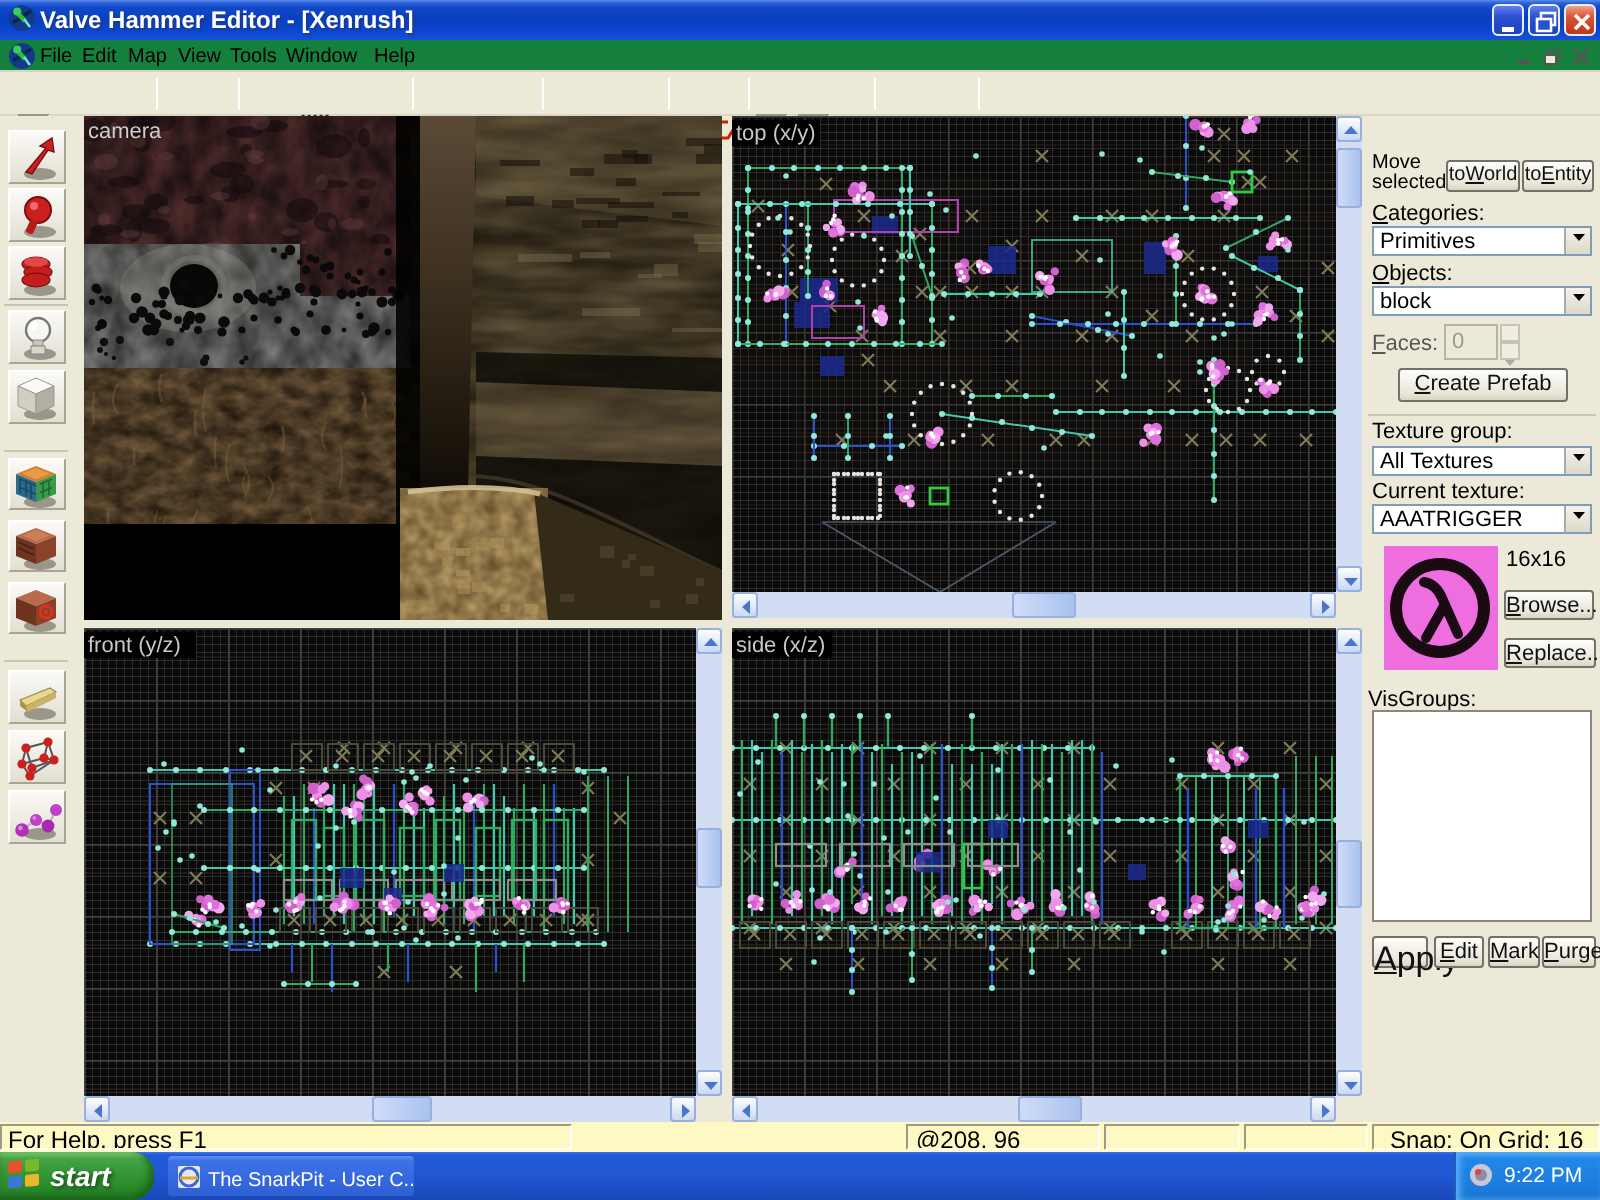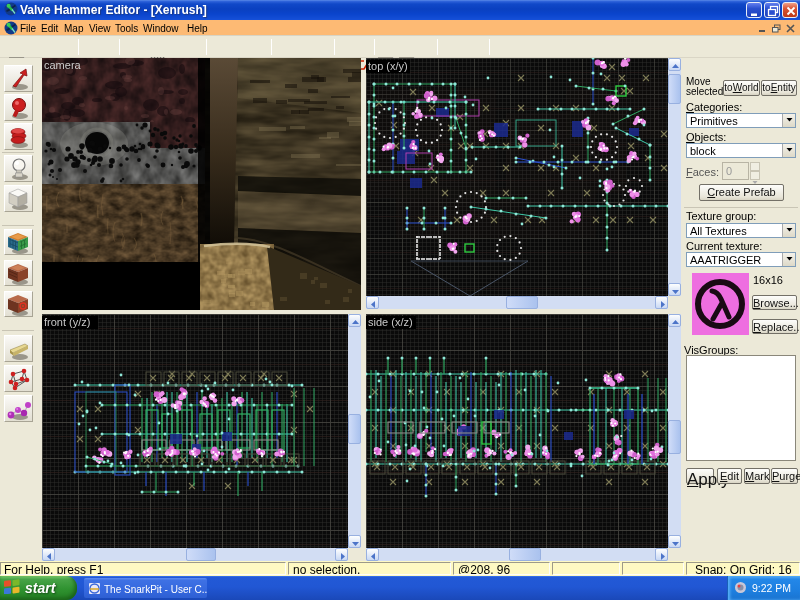--- a/index.html
+++ b/index.html
@@ -1,19 +1,19 @@
 <!DOCTYPE html>
 <html><head><meta charset="utf-8"><style>
 * {margin:0;padding:0;box-sizing:border-box}
 html,body {width:800px;height:600px;overflow:hidden;font-family:"Liberation Sans",sans-serif}
 #root {position:relative;width:800px;height:600px;background:#ece9d8}
 #titlebar {position:absolute;left:0;top:0;width:800px;height:20px;background:linear-gradient(#5a8ae8 0%,#2a5fd8 8%,#1048c8 20%,#0a40c0 45%,#0a44cc 70%,#1650d8 100%);}
 #titletext {position:absolute;left:20px;top:3px;color:#fff;font-weight:bold;font-size:12px;text-shadow:1px 1px 1px #1a3a8a}
 .wbtn {position:absolute;top:2px;width:16px;height:16px;border-radius:3px;border:1px solid #e8eef8}
-#menubar {position:absolute;left:0;top:20px;width:800px;height:16px;background:#fdba74;font-size:10px;border-bottom:1px solid #d8d4c4}
+#menubar {position:absolute;left:0;top:20px;width:800px;height:16px;background:#15803d;font-size:10px;border-bottom:1px solid #d8d4c4}
 #toolbar {position:absolute;left:0;top:37px;width:800px;height:21px;background:#ece9d8;border-bottom:1px solid #dad6c6}
 .tbtn {position:absolute;top:20px;height:16px}
 .tbtn.pressed {background:#f6f5ee;border:1px solid;border-color:#9a968a #fff #fff #9a968a}
 .tsep {position:absolute;top:2px;width:1px;height:16px;background:#c0bcac;border-right:1px solid #fff}
 #lbar {position:absolute;left:0;top:58px;width:42px;height:503px;background:#ece9d8}
 .lbtn {position:absolute;left:4px;width:29px;background:linear-gradient(#fbfaf7,#e2dfd2);border:1px solid;border-color:#fff #a8a494 #a8a494 #fff}
 #camera {position:absolute;left:42px;top:58px;width:319px;height:252px;background:#000}
 #topview {position:absolute;left:366px;top:58px;width:302px;height:238px;background:#0b0b0b;overflow:hidden}
 #frontview {position:absolute;left:42px;top:314px;width:306px;height:234px;background:#0b0b0b;overflow:hidden}
 #sideview {position:absolute;left:366px;top:314px;width:302px;height:234px;background:#0b0b0b;overflow:hidden}
@@ -2326,21 +2326,20 @@
 <div class="xbtn" style="left:752px;top:319px;width:46px;height:15px;font-size:11px"><u>R</u>eplace...</div>
 <div class="lab" style="left:684px;top:344px">VisGroups:</div>
 <div style="position:absolute;left:686px;top:355px;width:110px;height:106px;background:#fff;border:1px solid #8a877a"></div>
 <div class="xbtn" style="left:686px;top:468px;width:28px;height:16px;font-size:17px"><u>A</u>pply</div>
 <div class="xbtn" style="left:717px;top:468px;width:25px;height:16px;font-size:11px"><u>E</u>dit</div>
 <div class="xbtn" style="left:744px;top:468px;width:26px;height:16px;font-size:11px"><u>M</u>ark</div>
 <div class="xbtn" style="left:771px;top:468px;width:27px;height:16px;font-size:11px"><u>P</u>urge</div>
 
 <div id="statusbar">
 <div class="scell" style="left:0;width:286px"><span style="padding-left:3px">For Help, press F1</span></div>
-<div class="scell" style="left:288px;width:163px"><span style="padding-left:4px">no selection.</span></div>
 <div class="scell" style="left:453px;width:97px"><span style="padding-left:4px">@208, 96</span></div>
 <div class="scell" style="left:552px;width:68px"></div>
 <div class="scell" style="left:622px;width:62px"></div>
 <div class="scell" style="left:686px;width:114px"><span style="padding-left:8px">Snap: On Grid: 16</span></div>
 </div>
 <div id="taskbar">
 <div id="startbtn">
         <span style="margin-left:3px"><svg width="18" height="16" viewBox="0 0 18 16">
             <g transform="skewY(-6)">
               <rect x="1" y="3" width="7" height="6" rx="1" fill="#e8502a"></rect>

